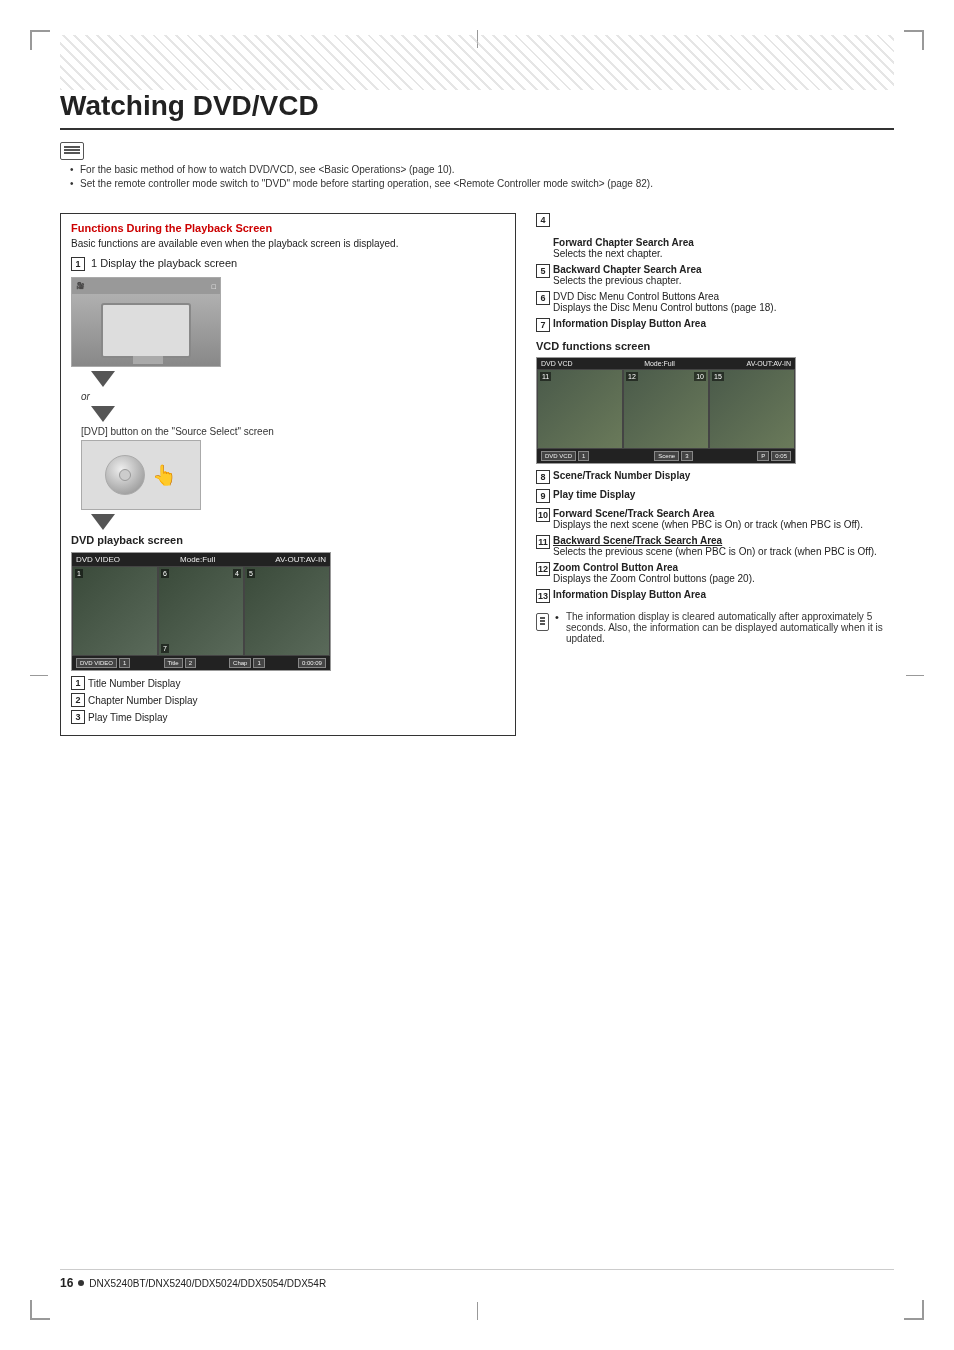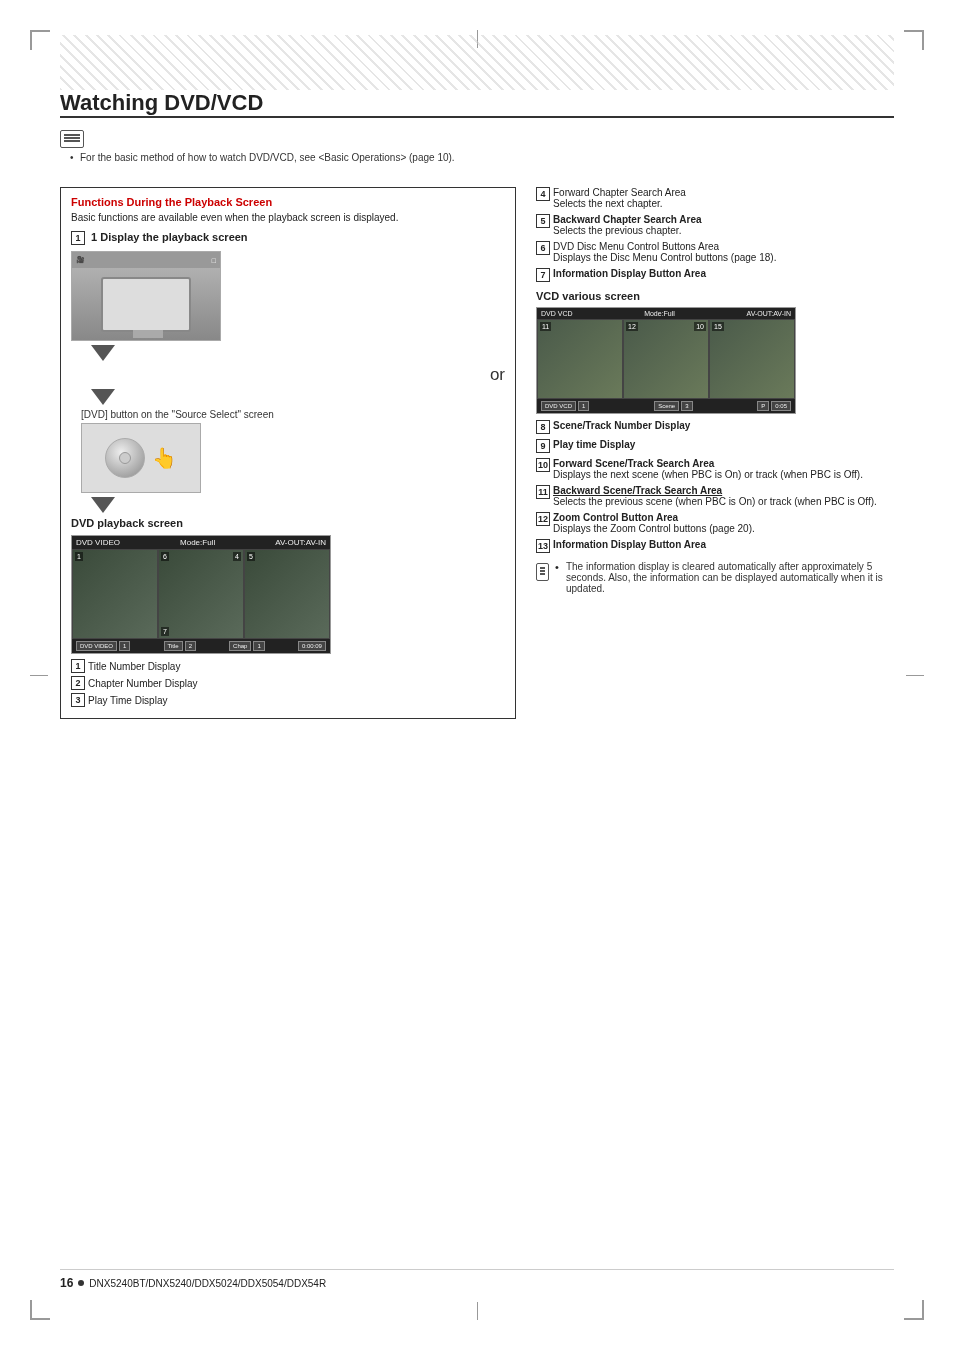--- a/index.html
+++ b/index.html
@@ -79,23 +79,24 @@
         45deg,
         #ccc,
         #ccc 2px,
         transparent 2px,
         transparent 8px
       );
       opacity: 0.5;
     }
 
     .page-title {
-      font-size: 22px;
+      font-size: 28px;
       font-weight: bold;
       border-bottom: 2px solid #333;
+      padding-bottom: 6px;
       margin-bottom: 10px;
     }
 
     .intro-text {
       font-size: 11px;
       margin-bottom: 6px;
     }
 
     .bullet-list {
       list-style: none;
@@ -489,34 +490,35 @@
   <h1 class="page-title">Watching DVD/VCD</h1>
 
   
 
   
   <div class="remote-icon"></div>
 
   
   <ul class="bullet-list">
     <li>For the basic method of how to watch DVD/VCD, see &lt;Basic Operations&gt; (page 10).</li>
+    <li>Set the remote controller mode switch to "DVD" mode before starting operation, see &lt;Remote Controller mode switch&gt; (page 82).</li>
   </ul>
 
   
   <div class="two-column">
 
     <div class="left-column">
 
       <div class="functions-box">
         <div class="functions-title">Functions During the Playback Screen</div>
         <div class="functions-desc">Basic functions are available even when the playback screen is displayed.</div>
 
         <div class="section-heading">
           <span class="num-badge">1</span>
-          <span style="font-weight:bold;">1  Display the playback screen</span>
+          <span style="font-weight:normal;">1  Display the playback screen</span>
         </div>
 
         <div class="small-screen">
           <div class="small-screen-inner">
             <div class="small-screen-bar">
               <span>🎥</span>
               <span>□</span>
             </div>
             <div class="small-screen-body">
 
@@ -524,21 +526,21 @@
 
                 <div style="width:90px; height:55px; background:#ddd; border:2px solid #888; border-radius:3px; position:relative;">
                   <div style="position:absolute; bottom:-8px; left:30px; width:30px; height:8px; background:#aaa;"></div>
                 </div>
               </div>
             </div>
           </div>
         </div>
 
         <div class="arrow-down"></div>
-        <p class="source-label" style="font-size:17px; margin-left:0; text-align:right; padding-left:10px;">or</p>
+        <p class="source-label" style="font-style:italic; font-size:10px; margin-left:0; text-align:left; padding-left:10px;">or</p>
         <div class="arrow-down"></div>
 
         <p class="source-label" style="text-align:left; padding-left:10px; font-size:10px;">[DVD] button on the "Source Select" screen</p>
 
         <div class="source-screen" style="margin-left:10px;">
           <div class="disc-icon"></div>
           <div style="font-size:20px; margin-left:8px;">👆</div>
         </div>
 
         <div class="arrow-down"></div>
@@ -602,21 +604,21 @@
 
       </div>
     </div>
 
     <div class="right-column">
 
       <div style="margin-bottom:8px;">
         <div class="right-item">
           <span class="num-badge">4</span>
           <div>
-            <div style="font-weight:normal;">Forward Chapter Search Area</div>
+            <div style="font-weight:bold;margin-top:24px;">Forward Chapter Search Area</div>
             <div>Selects the next chapter.</div>
           </div>
         </div>
         <div class="right-item">
           <span class="num-badge">5</span>
           <div>
             <div style="font-weight:bold;">Backward Chapter Search Area</div>
             <div>Selects the previous chapter.</div>
           </div>
         </div>
@@ -628,21 +630,21 @@
           </div>
         </div>
         <div class="right-item">
           <span class="num-badge">7</span>
           <div>
             <div style="font-weight:bold;">Information Display Button Area</div>
           </div>
         </div>
       </div>
 
-      <div class="vcd-heading">VCD various screen</div>
+      <div class="vcd-heading">VCD functions screen</div>
 
       <div class="vcd-screen">
         <div class="vcd-screen-header">
           <span>DVD VCD</span>
           <span>Mode:Full</span>
           <span>AV-OUT:AV-IN</span>
         </div>
         <div class="vcd-screen-body">
           <div class="vcd-panel">
             <span class="vcd-num">11</span>

